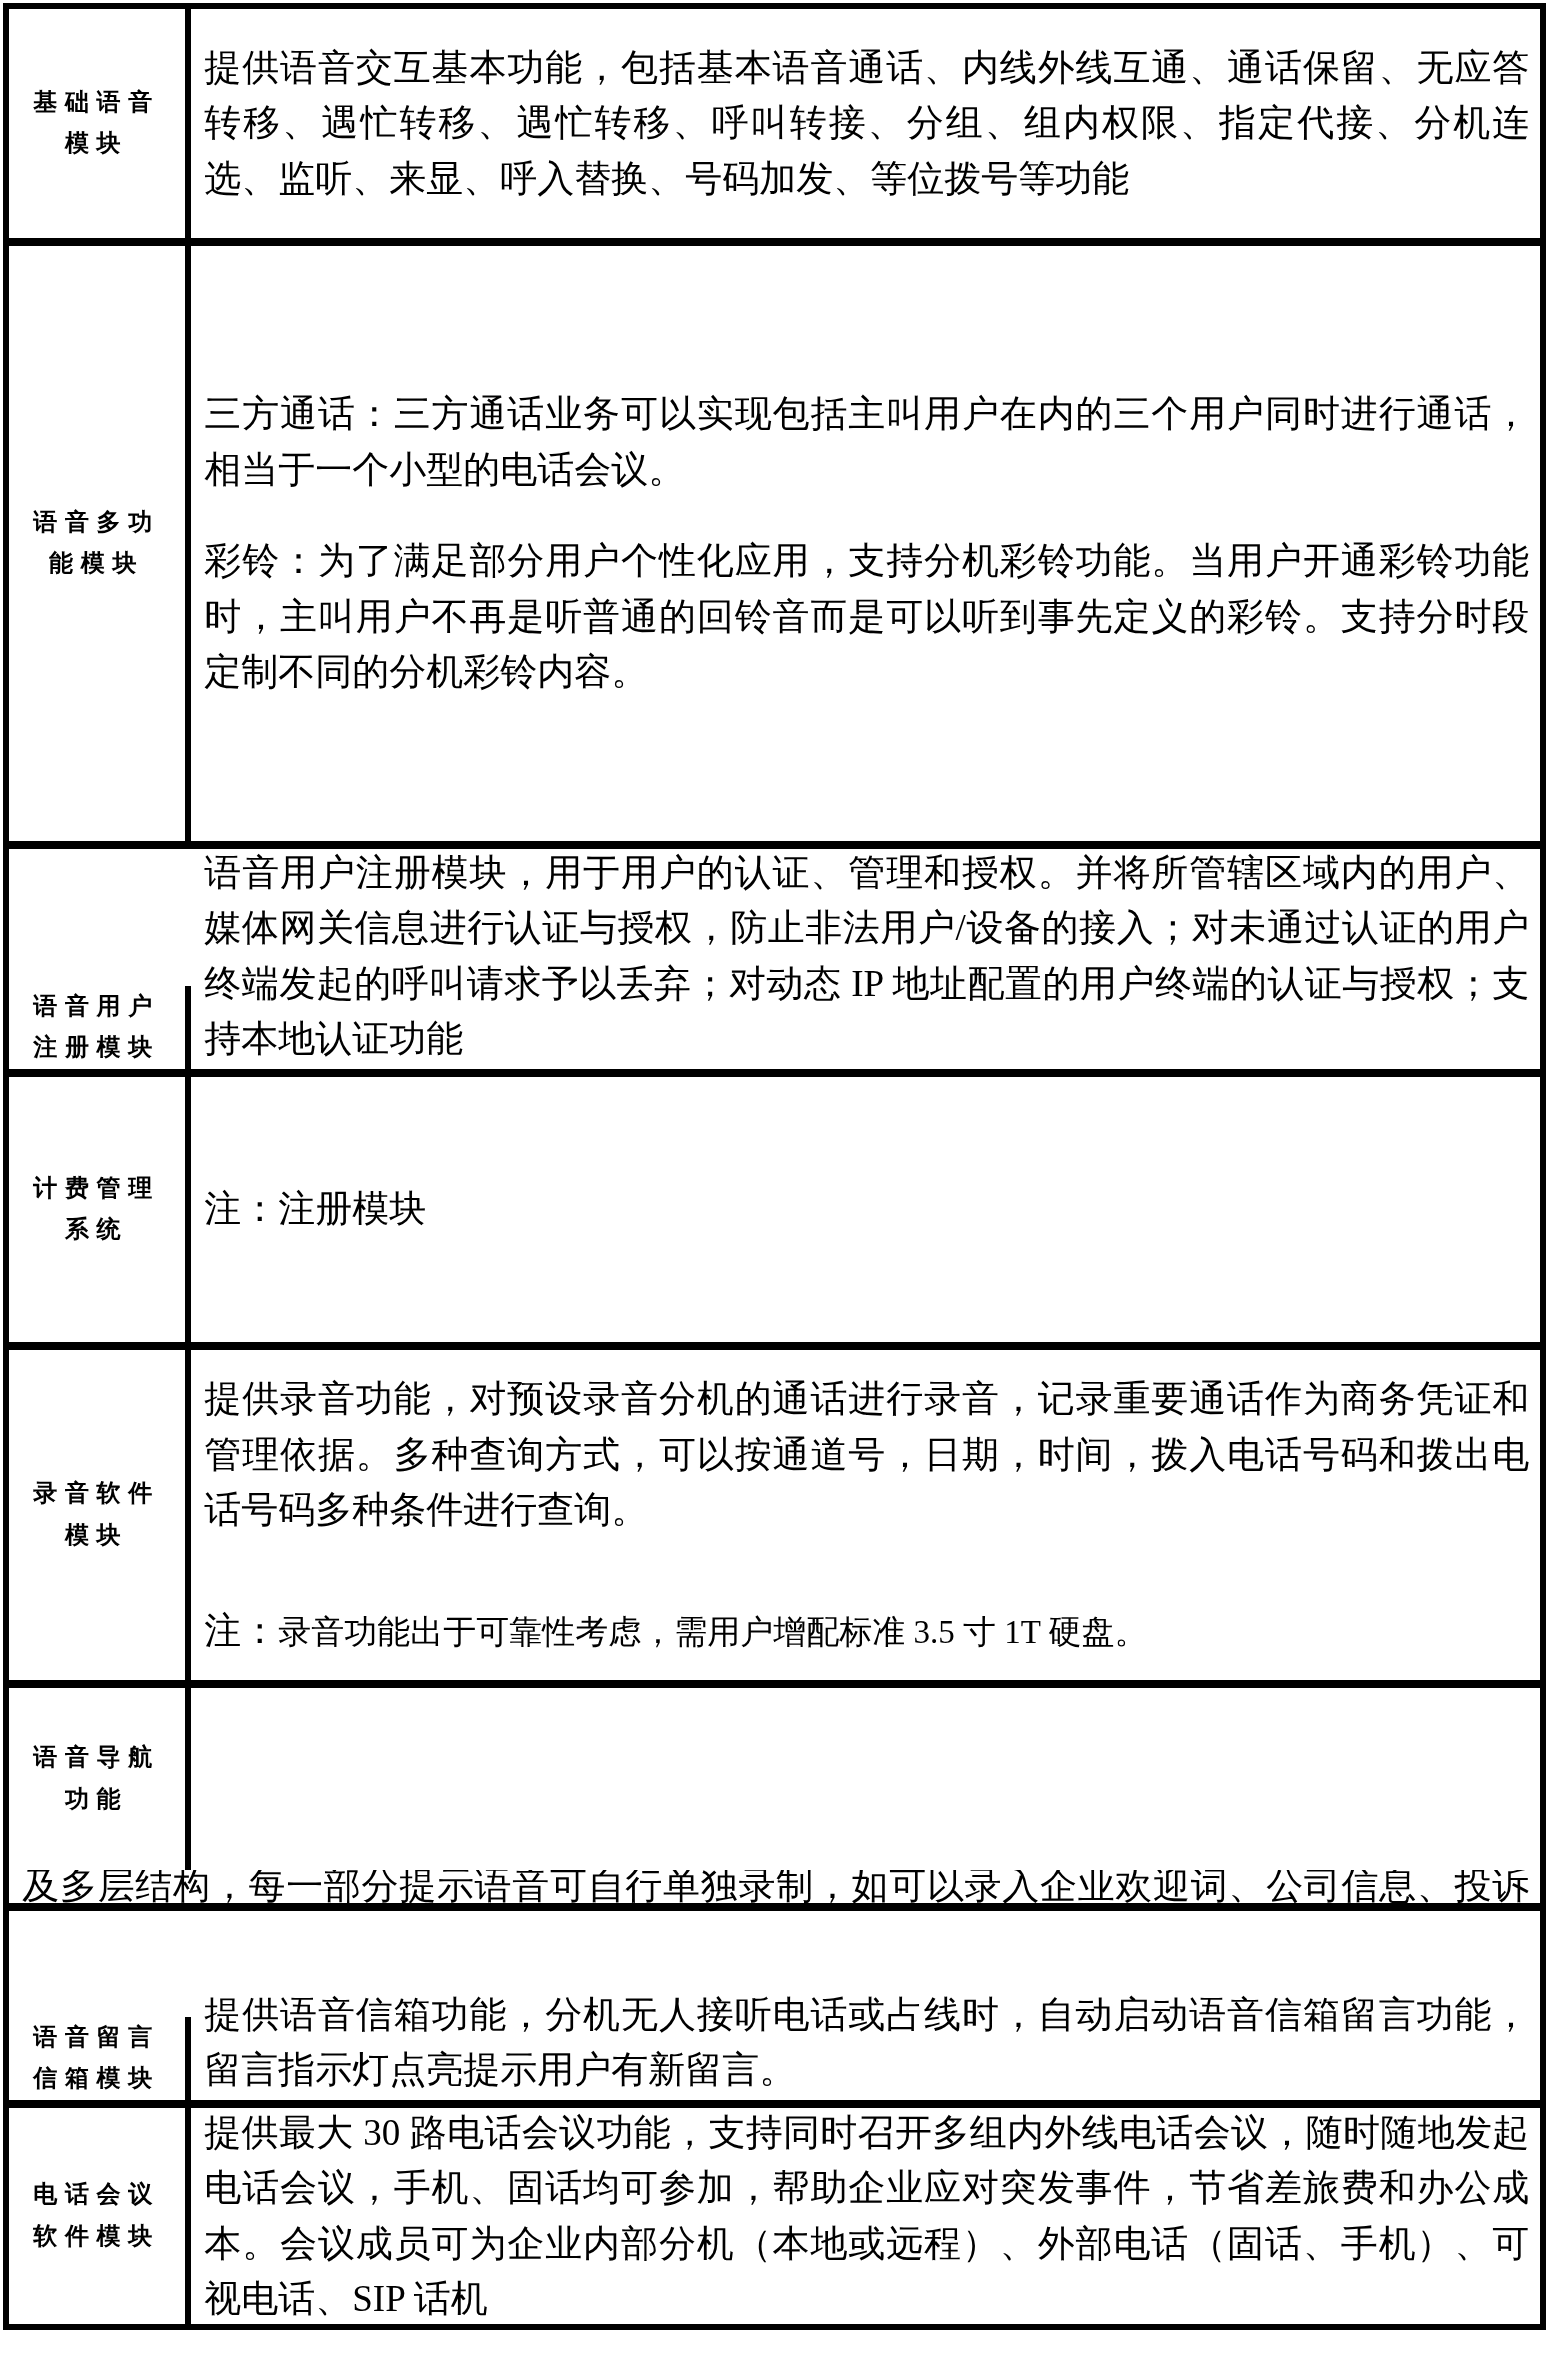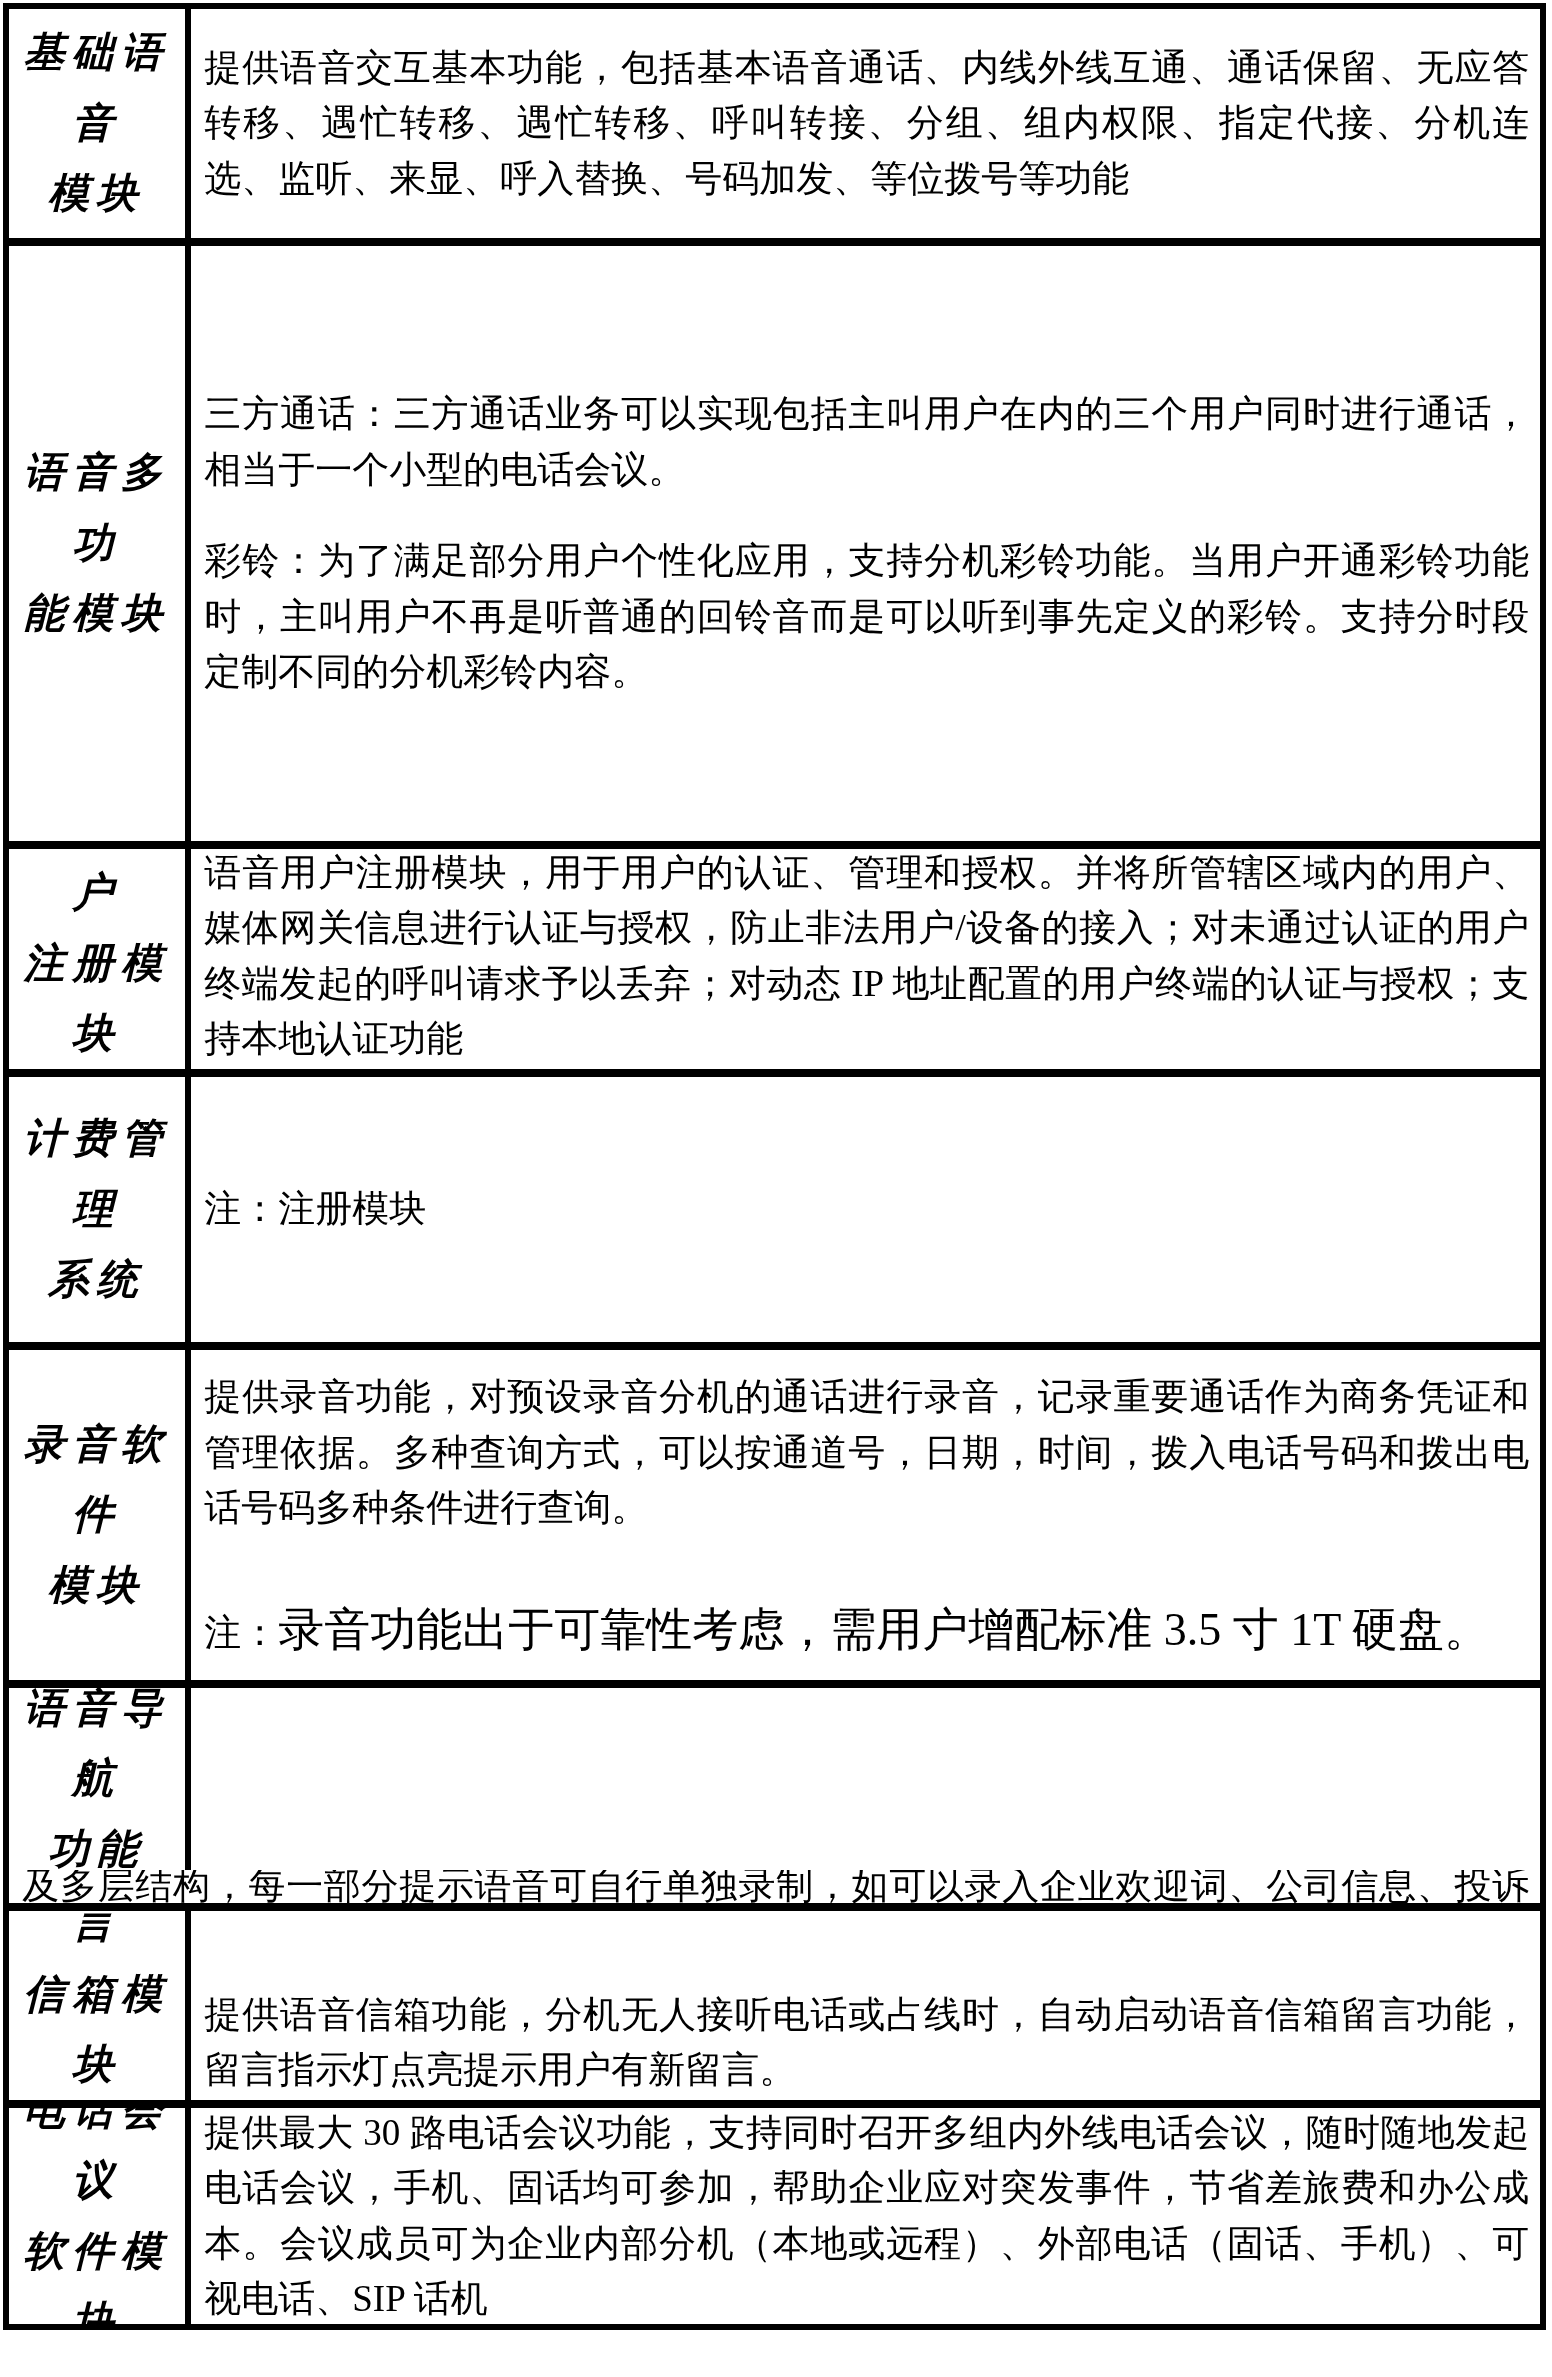--- a/index.html
+++ b/index.html
@@ -36,28 +36,27 @@
   .row:nth-child(8) { height: 216px; }
   .label-cell {
     width: 182px;
     flex: 0 0 182px;
     border-right: 6.9px solid #000000;
     display: flex;
     align-items: center;
     justify-content: center;
     text-align: center;
     font-weight: bold;
-    font-size: 41px;
+    font-size: 24px;
     line-height: 1.72;
     letter-spacing: 7.7px;
     white-space: pre-line;
     padding: 0 1.7px;
     box-sizing: border-box;
     overflow: hidden;
-    font-style: italic;
   }
   .body-cell {
     flex: 1 1 auto;
     display: flex;
     flex-direction: column;
     justify-content: center;
     padding: 1.7px 10.3px 1.7px 13.7px;
     box-sizing: border-box;
     font-size: 37px;
     line-height: 1.5;
@@ -67,21 +66,21 @@
     white-space: pre-wrap;
     text-align: justify;
   }
   .para + .para { margin-top: 36px; }
   .note-line {
     margin-top: 65px;
     white-space: pre-wrap;
   }
   .note-prefix { font-size: 37px; }
   .note-big {
-    font-size: 46px;
+    font-size: 33px;
     line-height: 1.25;
     text-align: center;
   }
 </style>
 </head>
 <body>
 
 <div class="spec-table" id="spec-table">
     <div class="row">
       <div class="label-cell">基础语音

